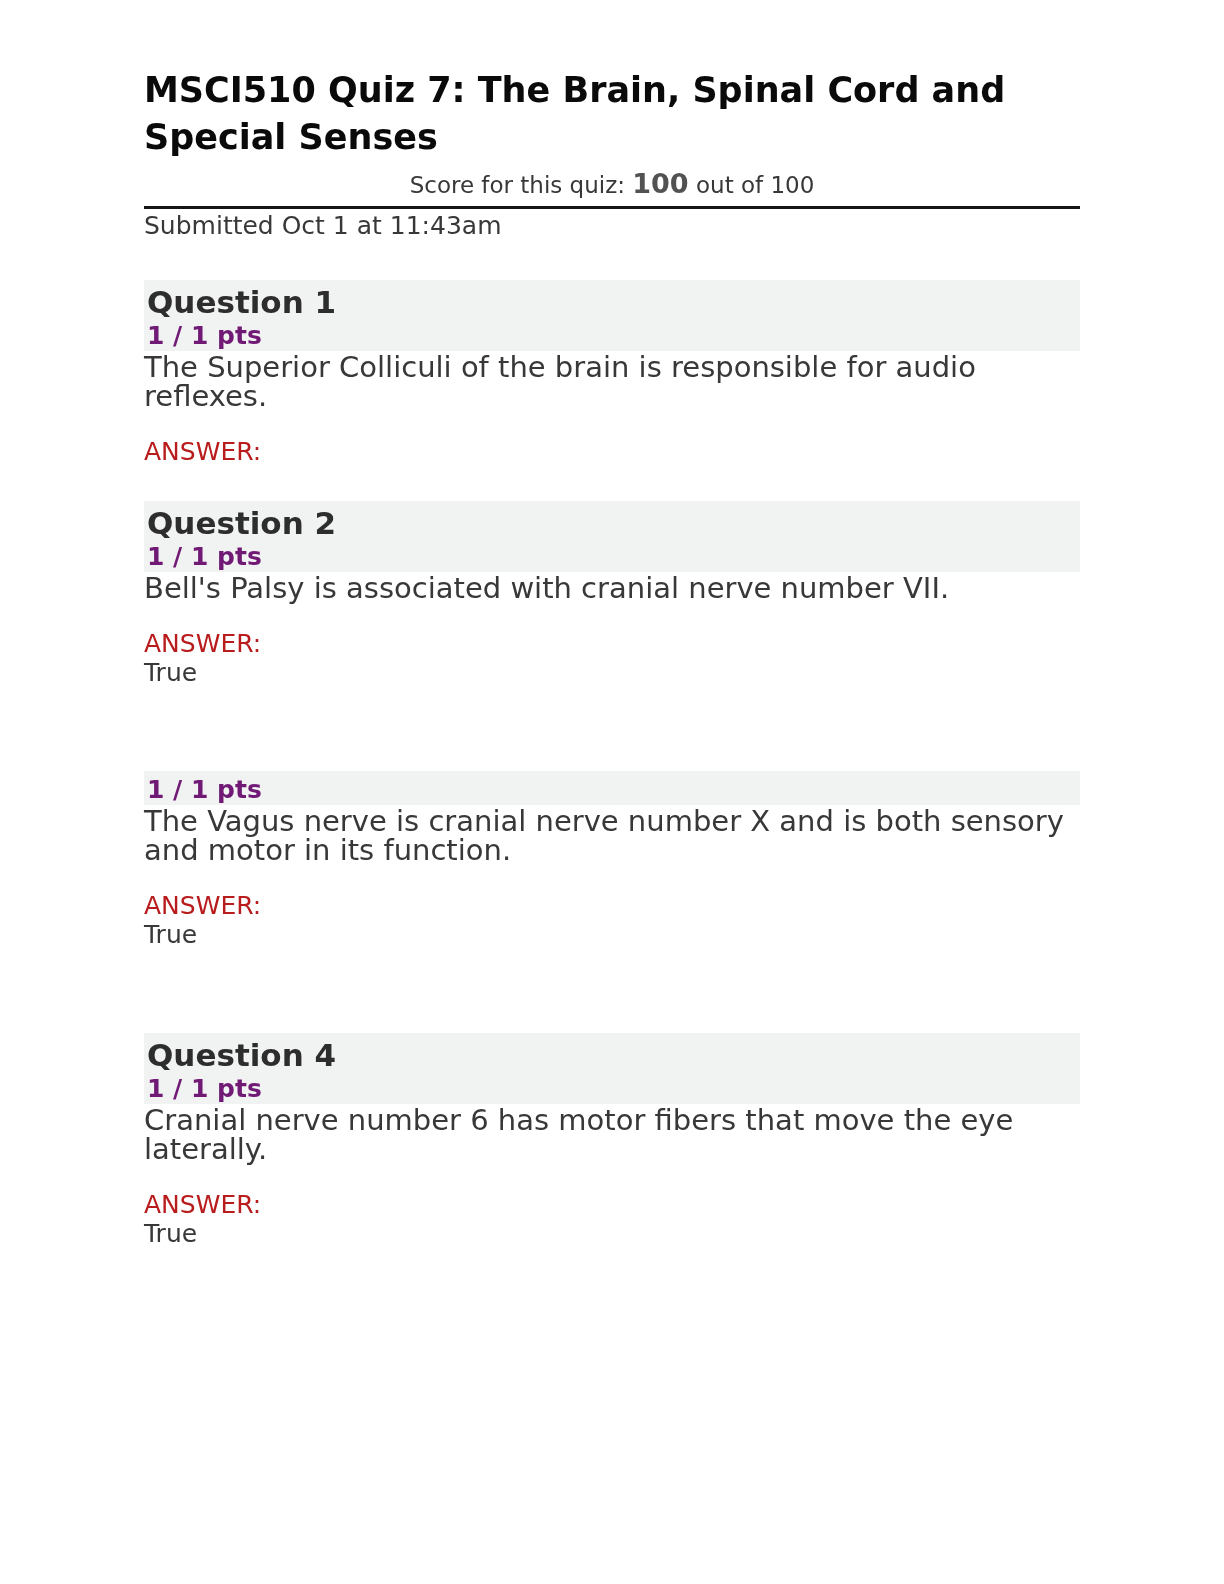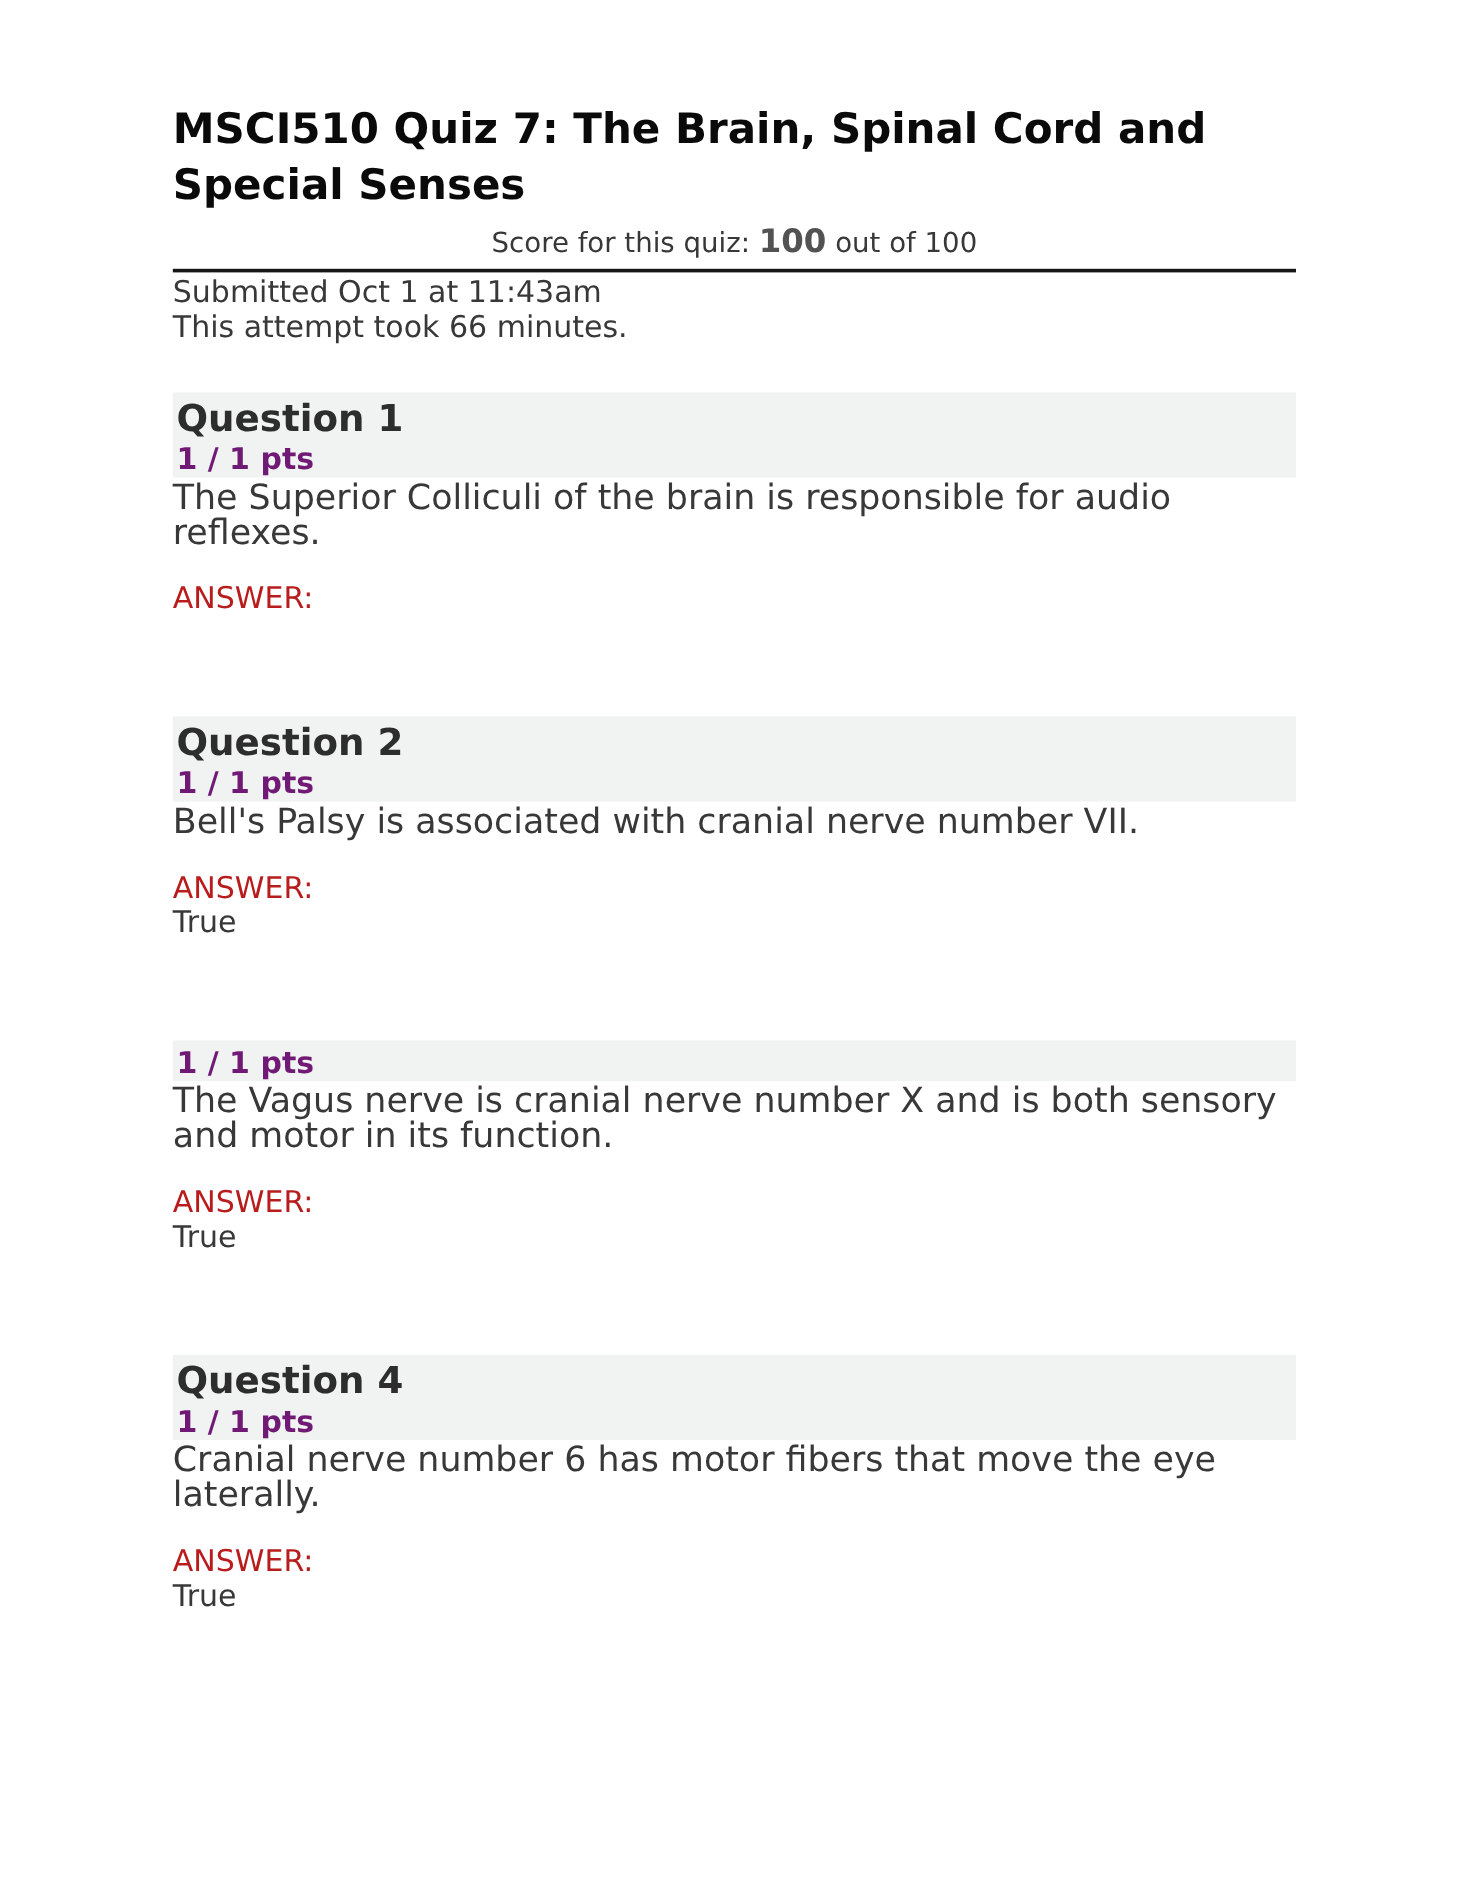--- a/index.html
+++ b/index.html
@@ -11,21 +11,21 @@
     position: relative;
     width: 1224px;
     height: 1584px;
     background: #ffffff;
     font-family: "DejaVu Sans", sans-serif;
     overflow: hidden;
   }
   .content {
     margin-left: 144px;
     width: 936px;
-    padding-top: 85px;
+    padding-top: 67px;
   }
   .doc-title {
     margin: 0 0 6px 0;
     font-size: 35px;
     line-height: 47px;
     font-weight: 700;
     color: #0a0a0a;
   }
   .score-line {
     margin: 0;
@@ -48,21 +48,21 @@
   .meta {
     margin: 0 0 40px 0;
     font-size: 25px;
     line-height: 29px;
     color: #383838;
   }
   .question {
     margin-bottom: 84px;
   }
   .question:nth-of-type(1) {
-    margin-bottom: 84px;
+    margin-bottom: 35px;
   }
   .q-header {
     background: #f1f2f2;
     padding: 4px 6px 0 3px;
   }
   .q-title {
     margin: 0;
     font-size: 31px;
     line-height: 37px;
     font-weight: 700;
@@ -105,21 +105,20 @@
     <p class="score-line">
       <span>Score for this quiz:</span>
       <span class="score-value">100</span>
       <span>out of 100</span>
     </p>
 
     <hr class="score-rule">
 
     <div class="meta">
       <div>Submitted Oct 1 at 11:43am</div>
-      <div>This attempt took 66 minutes.</div>
     </div>
 
     <section class="question">
       <div class="q-header">
         <h2 class="q-title">Question 1</h2>
         <div class="q-pts">1 / 1 pts</div>
       </div>
       <p class="q-text">The Superior Colliculi of the brain is responsible for audio reflexes.</p>
       <p class="q-answer-label">ANSWER:</p>
     </section>

